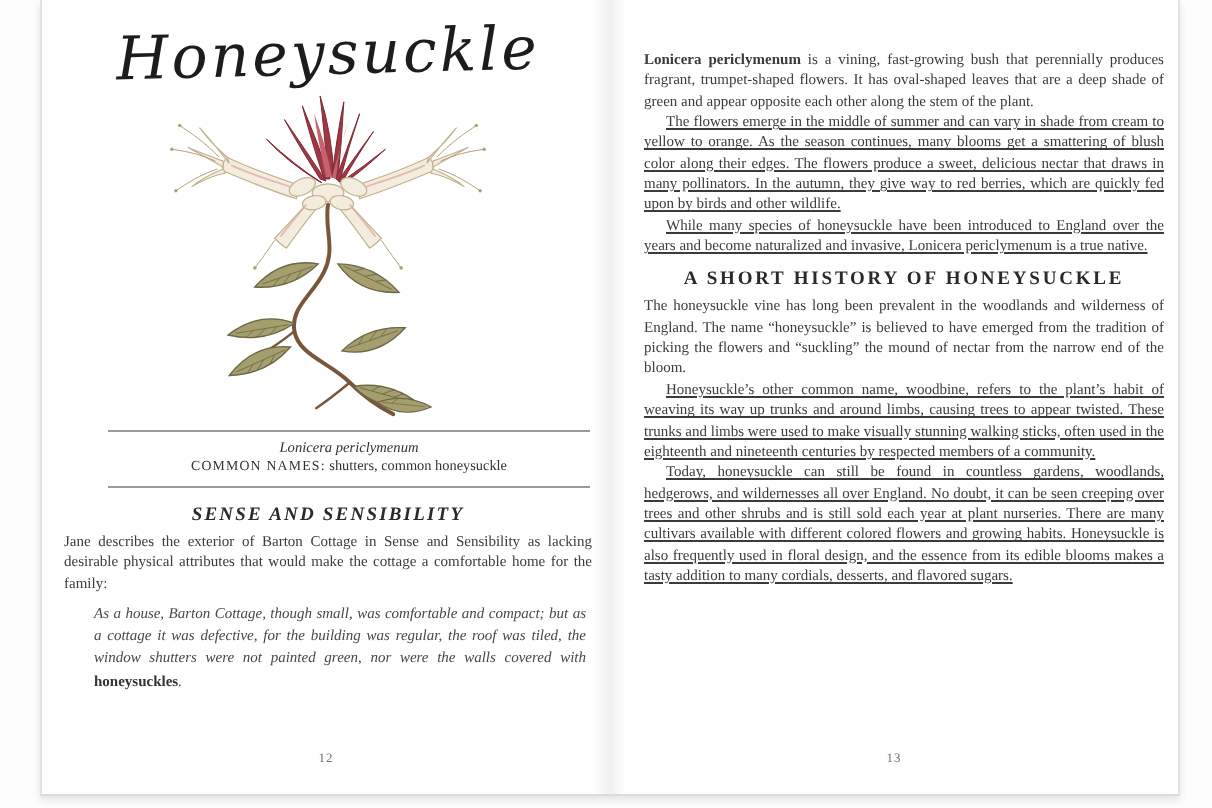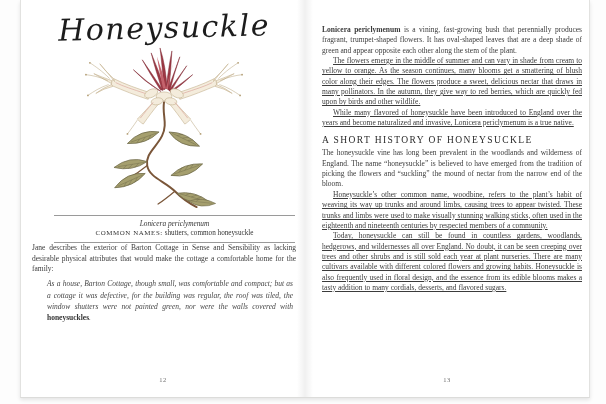--- a/index.html
+++ b/index.html
@@ -30,21 +30,21 @@
 
   .caption{
     border-top:1px solid #9a9a9a;border-bottom:1px solid #9a9a9a;
     margin:2px 1px 0 22px;padding:2.5px 0 3.5px;text-align:center;color:#333;
   }
   .latin{font-style:italic;font-size:7.3px;line-height:1.3;}
   .common{font-size:7.2px;margin-top:1.5px;line-height:1.3;}
   .common-label{letter-spacing:0.6px;font-size:6.9px;}
 
   .heading{
-    font-weight:400;font-size:9.5px;letter-spacing:1.4px;text-align:left;
+    font-weight:700;font-size:9.5px;letter-spacing:1.4px;text-align:center;
     margin:7px 0 3px;color:#2a2a2a;
   }
   .italic-heading{font-style:italic;margin-top:9px;letter-spacing:1.1px;}
 
   .body-text{
     font-size:7.5px;line-height:1.38;margin:0;text-align:justify;color:#3b3b3b;
   }
   .indent{text-indent:11px;text-decoration:underline;}
 
   .quote{
@@ -163,30 +163,31 @@
         <circle cx="80" cy="90" r="0.9"></circle>
           <circle cx="154" cy="90" r="0.9"></circle>
       </g>
     </svg>
 
     <div class="caption">
       <div class="latin">Lonicera periclymenum</div>
       <div class="common"><span class="common-label">COMMON NAMES:</span><span> shutters, common honeysuckle</span></div>
     </div>
 
+    <h2 class="heading italic-heading">SENSE AND SENSIBILITY</h2>
     <p class="body-text">Jane describes the exterior of Barton Cottage in Sense and Sensibility as lacking desirable physical attributes that would make the cottage a comfortable home for the family:</p>
     <div class="quote"><span>As a house, Barton Cottage, though small, was comfortable and compact; but as a cottage it was defective, for the building was regular, the roof was tiled, the window shutters were not painted green, nor were the walls covered with </span><strong class="quote-bold">honeysuckles</strong><span>.</span></div>
 
     <div class="pagenum">12</div>
   </div>
 
   <div class="page page-right">
     <p class="body-text"><strong>Lonicera periclymenum</strong><span> is a vining, fast-growing bush that perennially produces fragrant, trumpet-shaped flowers. It has oval-shaped leaves that are a deep shade of green and appear opposite each other along the stem of the plant.</span></p>
     <p class="body-text indent">The flowers emerge in the middle of summer and can vary in shade from cream to yellow to orange. As the season continues, many blooms get a smattering of blush color along their edges. The flowers produce a sweet, delicious nectar that draws in many pollinators. In the autumn, they give way to red berries, which are quickly fed upon by birds and other wildlife.</p>
-    <p class="body-text indent">While many flavored of honeysuckle have been introduced to England over the years and become naturalized and invasive, Lonicera periclymenum is a true native.</p>
+    <p class="body-text indent">While many species of honeysuckle have been introduced to England over the years and become naturalized and invasive, Lonicera periclymenum is a true native.</p>
 
     <h2 class="heading">A SHORT HISTORY OF HONEYSUCKLE</h2>
     <p class="body-text">The honeysuckle vine has long been prevalent in the woodlands and wilderness of England. The name “honeysuckle” is believed to have emerged from the tradition of picking the flowers and “suckling” the mound of nectar from the narrow end of the bloom.</p>
     <p class="body-text indent">Honeysuckle’s other common name, woodbine, refers to the plant’s habit of weaving its way up trunks and around limbs, causing trees to appear twisted. These trunks and limbs were used to make visually stunning walking sticks, often used in the eighteenth and nineteenth centuries by respected members of a community.</p>
     <p class="body-text indent">Today, honeysuckle can still be found in countless gardens, woodlands, hedgerows, and wildernesses all over England. No doubt, it can be seen creeping over trees and other shrubs and is still sold each year at plant nurseries. There are many cultivars available with different colored flowers and growing habits. Honeysuckle is also frequently used in floral design, and the essence from its edible blooms makes a tasty addition to many cordials, desserts, and flavored sugars.</p>
 
     <div class="pagenum">13</div>
   </div>
 
   <div class="gutter"></div>

